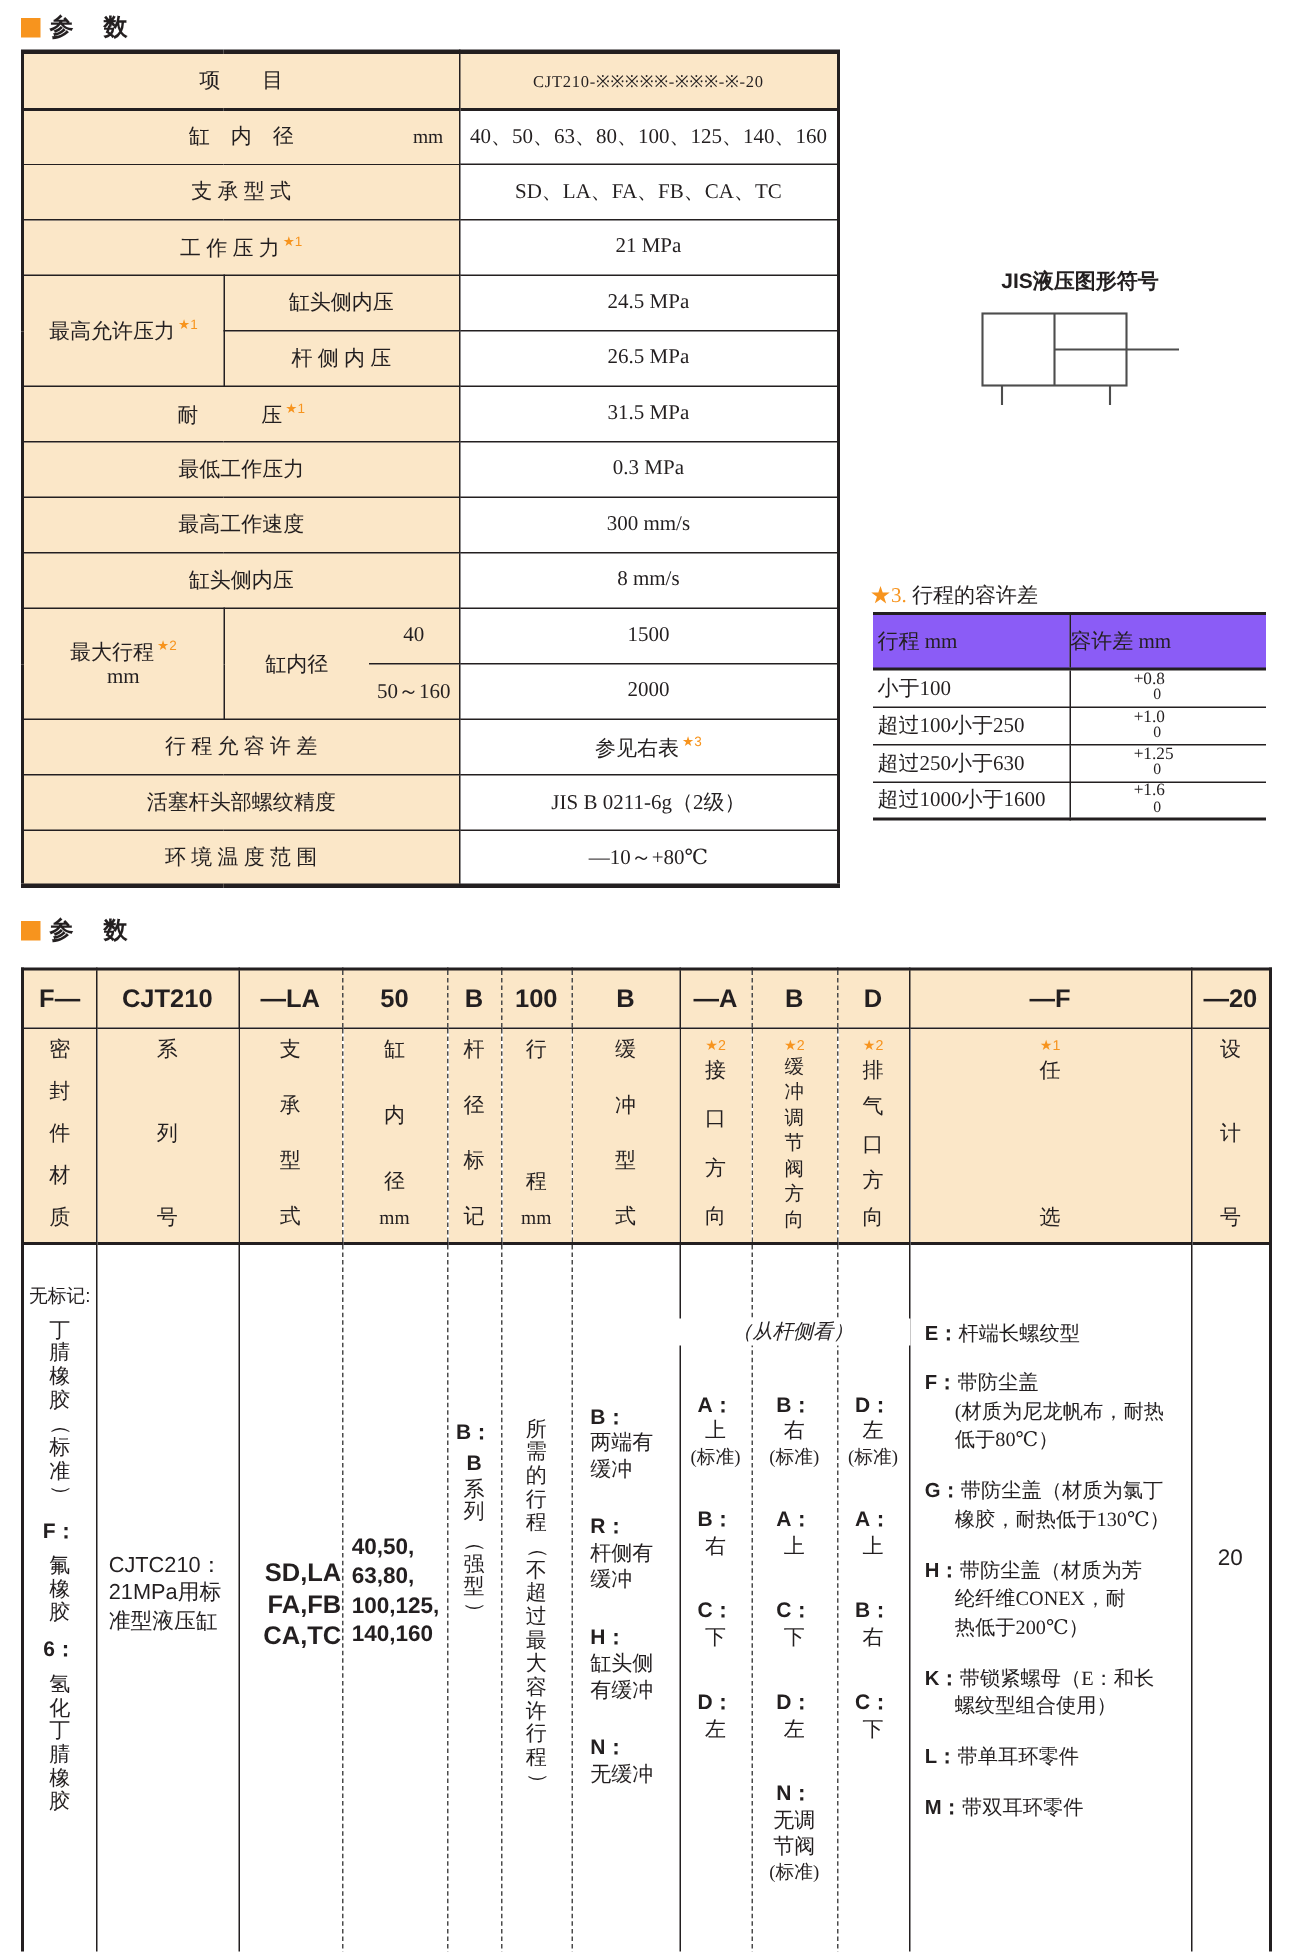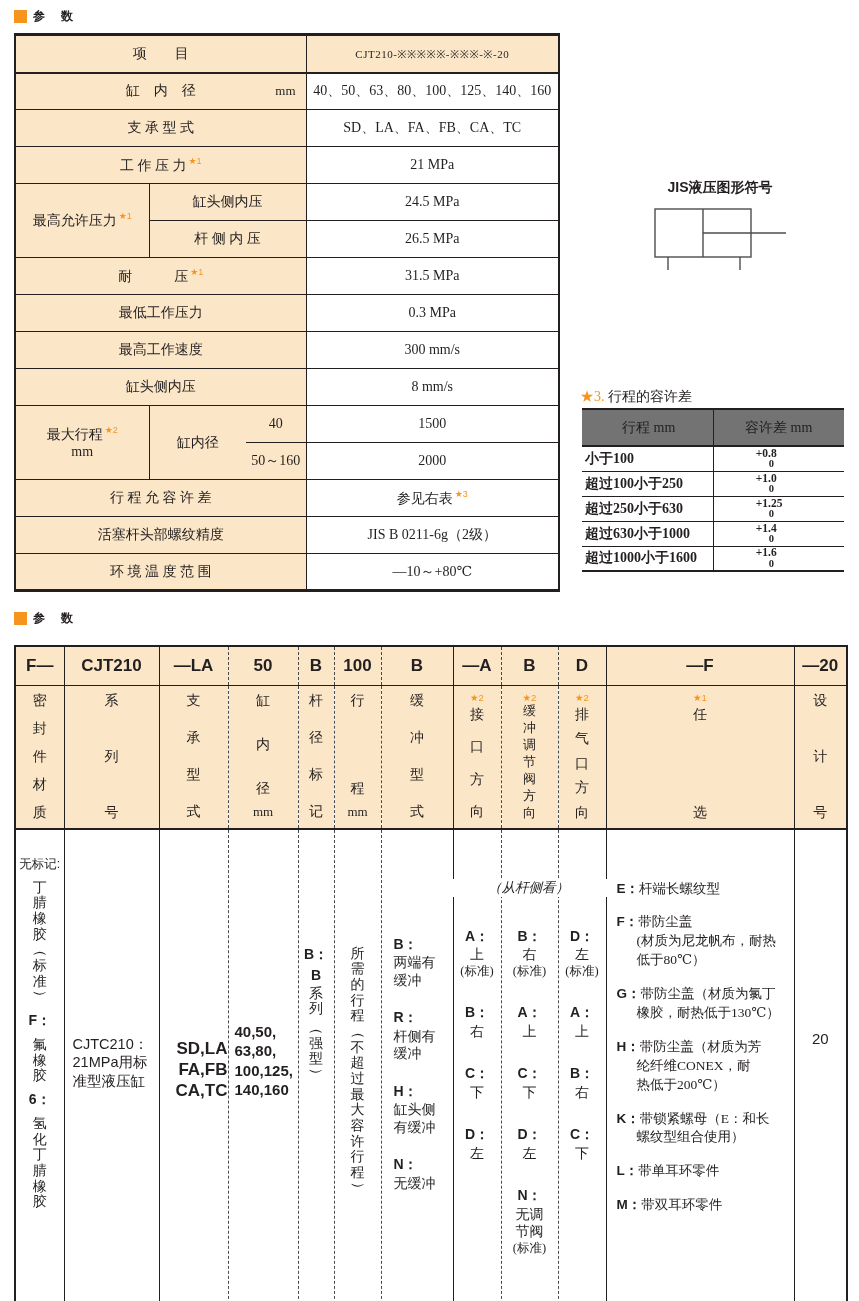--- a/index.html
+++ b/index.html
@@ -5,21 +5,21 @@
   * { margin:0; padding:0; box-sizing:border-box; }
   body { background:#ffffff; }
   #page {
     position:relative; width:859px; height:1301px; background:#ffffff;
     font-family:"Liberation Serif","DejaVu Serif",serif; color:#231f20;
   }
 
   
   .heading { position:absolute; left:14px; display:flex; align-items:center; }
   .heading .sq { width:13px; height:13px; background:#f7941e; margin-right:6px; }
-  .heading .ht { font-family:"Liberation Sans","DejaVu Sans",sans-serif; font-weight:bold; font-size:12px; letter-spacing:2px; }
+  .heading .ht { font-family:"Liberation Sans","DejaVu Sans",sans-serif; font-weight:bold; font-size:16px; letter-spacing:2px; }
 
   
   table { border-collapse:collapse; table-layout:fixed; }
   #spec { position:absolute; left:14px; top:33px; width:544px;
           border:2px solid #231f20; border-top-width:3px; border-bottom-width:3px; }
   #spec td { border:1px solid #231f20; font-size:14px; text-align:center; vertical-align:middle; padding:2px 4px; }
   #spec tr { height:37px; }
   #spec tr.hd { height:38px; }
   #spec tr.hd td { border-bottom:2.5px solid #231f20; }
   #spec td.it { background:#fbe7c8; }
@@ -38,22 +38,22 @@
                font-family:"Liberation Sans","DejaVu Sans",sans-serif; font-weight:bold; font-size:14px; }
   #jis-svg { position:absolute; left:652px; top:206px; }
 
   
   .tol-note { position:absolute; left:580px; top:388px; font-size:14px; }
   .tol-note .orange { color:#f7941e; }
   #tol { position:absolute; left:582px; top:408px; width:262px;
          border-top:2.5px solid #231f20; border-bottom:2.5px solid #231f20; }
   #tol td { border-bottom:1px solid #231f20; font-size:14px; vertical-align:middle; }
   #tol tr.hd { height:37px; }
-  #tol tr.hd td { background:#737373; text-align:center; border-bottom:2px solid #231f20; }
-  #tol tr.bd-row { height:25px;font-weight:bold; }
+  #tol tr.hd td { background:#8b5cf6; text-align:left; border-bottom:2px solid #231f20; }
+  #tol tr.bd-row { height:25px; }
   #tol td.c1 { border-right:1px solid #231f20; padding-left:3px; }
   #tol .tolval { width:46px; margin:0 auto; text-align:left; line-height:1.0;
                  font-size:11.5px; }
   #tol .tolval .dn { padding-left:13px; font-size:10.5px; }
 
   
   #model-wrap { position:absolute; left:14px; top:645px; }
   #model { width:832px; border:2px solid #231f20; border-top-width:2.5px; border-bottom-width:2.5px; }
   #model td { vertical-align:top; padding:0; }
   #model tr.codes { height:39px; }
@@ -241,29 +241,20 @@
               <div class="up">+1.0</div>
               <div class="dn">0</div>
             </div>
           </td>
     </tr>
     <tr class="bd-row">
       <td class="c1">超过250小于630</td>
       <td>
             <div class="tolval">
               <div class="up">+1.25</div>
-              <div class="dn">0</div>
-            </div>
-          </td>
-    </tr>
-    <tr class="bd-row">
-      <td class="c1">超过630小于1000</td>
-      <td>
-            <div class="tolval">
-              <div class="up">+1.4</div>
               <div class="dn">0</div>
             </div>
           </td>
     </tr>
     <tr class="bd-row">
       <td class="c1">超过1000小于1600</td>
       <td>
             <div class="tolval">
               <div class="up">+1.6</div>
               <div class="dn">0</div>

